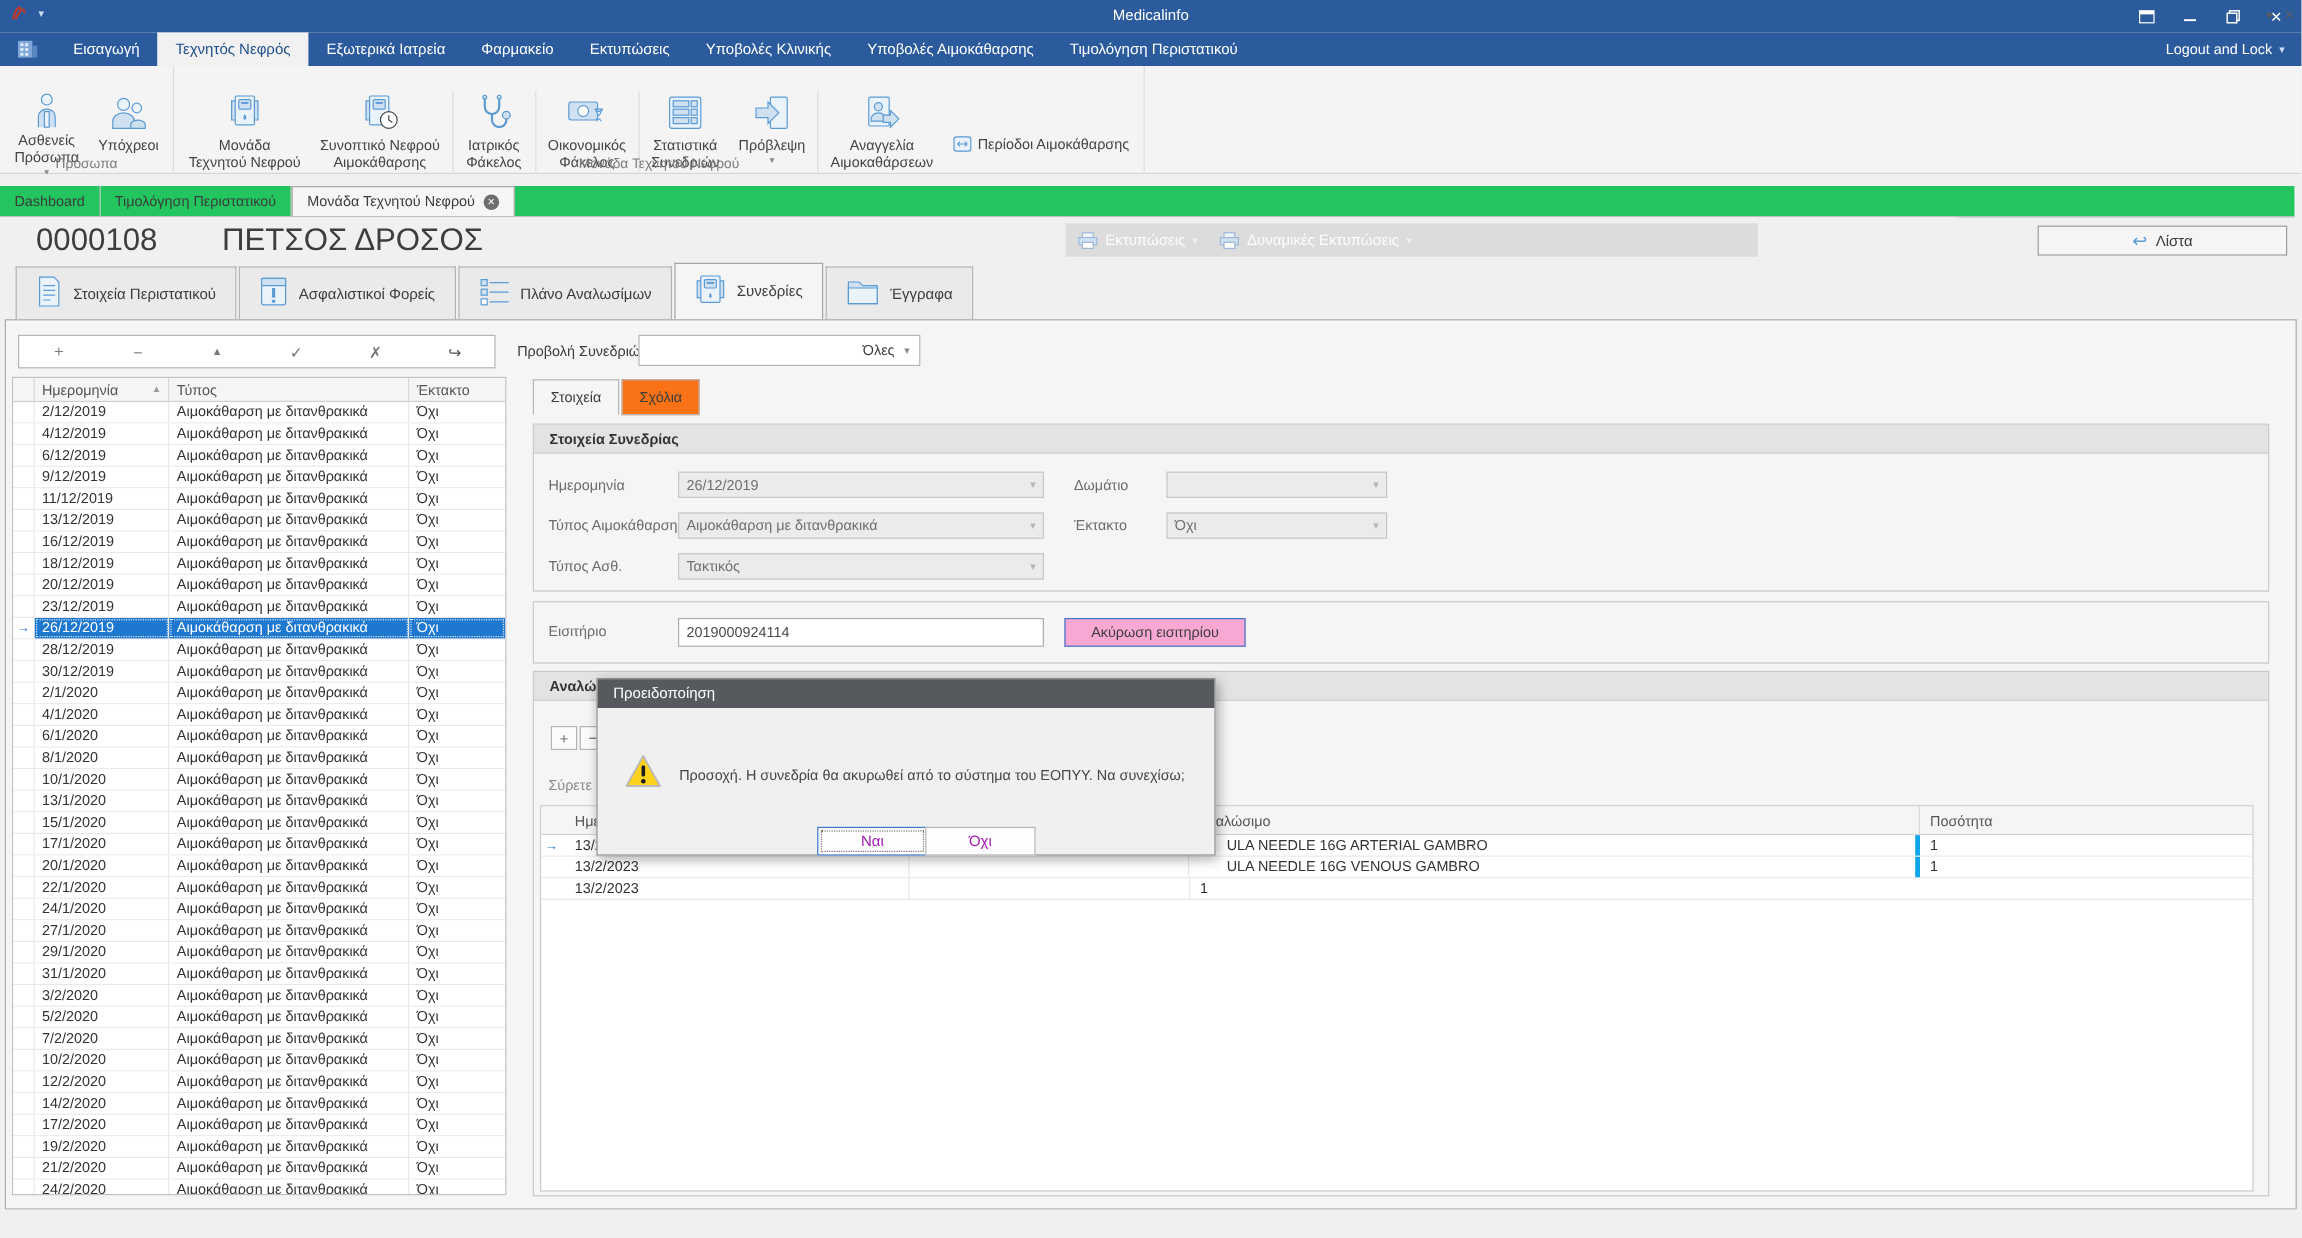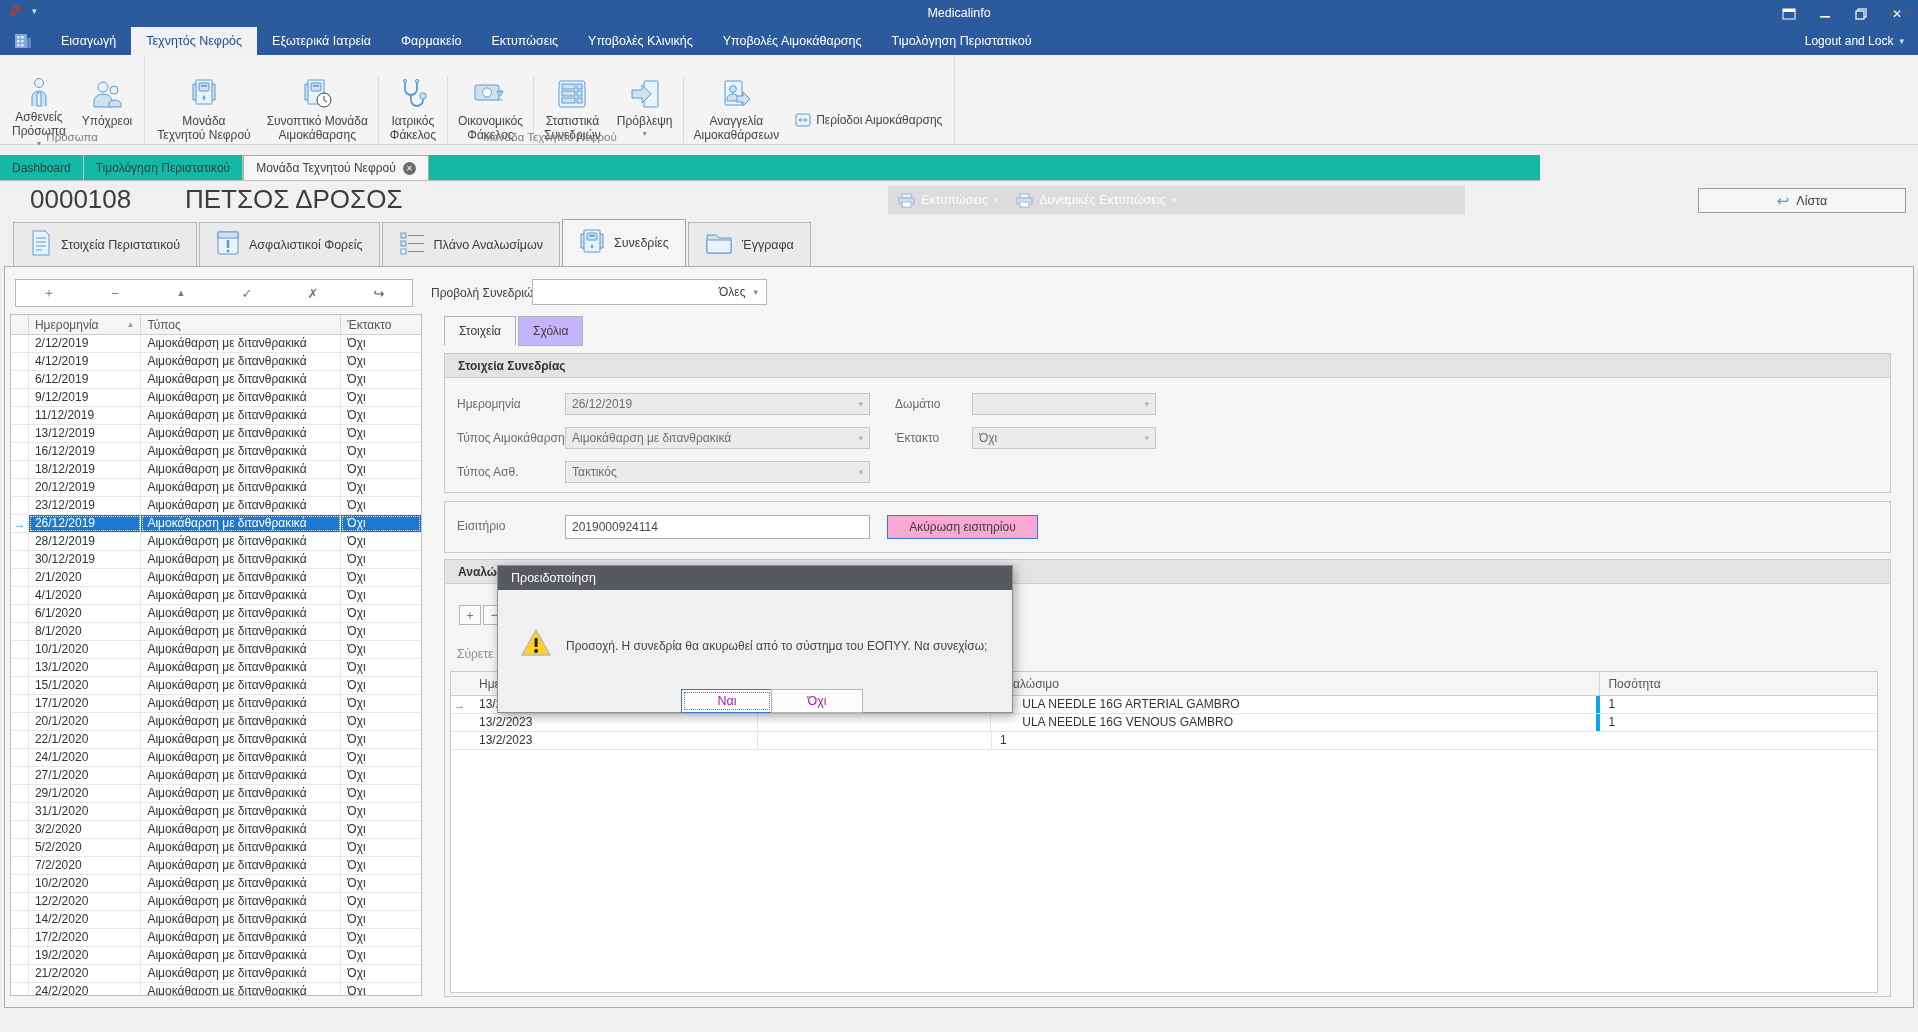--- a/index.html
+++ b/index.html
@@ -32,21 +32,21 @@
   .rb-item .rb-lbl { margin-top:3px; font-size:12px; color:#444; text-align:center; white-space:pre-line; line-height:14px; }
   .rb-item .rb-caret { font-size:8px; color:#8a8a8a; margin-top:1px; }
   .rb-item.small { flex-direction:row; align-self:flex-start; margin-top:36px; min-width:0; padding:2px 8px; align-items:center; gap:5px; }
   .rb-item.small .rb-ico { height:16px; }
   .rb-item.small .rb-lbl { margin-top:0; white-space:nowrap; }
   .rb-sep { width:1px; background:#dcdcdc; margin:2px 2px; }
   .rb-group-label { position:absolute; left:0; right:0; bottom:1px; text-align:center; color:#7d7d7d; font-size:11.5px; }
 
   
   .substrip { position:absolute; left:0; top:145px; width:1918px; height:10px; background:#f0f0f0; }
-  .docstrip { position:absolute; left:0; top:155px; width:1540px; height:26px; background:#14b8a6; border-bottom:1px solid #bdbdbd; display:flex; align-items:stretch; }
+  .docstrip { position:absolute; left:0; top:155px; width:1912px; height:26px; background:#22c55e; border-bottom:1px solid #bdbdbd; display:flex; align-items:stretch; }
   .doc-tab { padding:0 12px; display:flex; align-items:center; gap:7px; font-size:12px; color:#3c3c3c; border-right:1px solid #c2c2c2; cursor:default; }
   .doc-tab.active { background:#f6f6f6; border:1px solid #a9a9a9; border-bottom:none; }
   .doc-close { width:13px; height:13px; border-radius:50%; background:#6e6e6e; color:#fff; font-size:8px; line-height:13px; text-align:center; }
   .docstrip-icons { position:absolute; right:6px; top:0; height:26px; display:flex; align-items:center; gap:10px; color:#5c5c5c; font-size:10px; }
 
   
   .patientbar { position:absolute; left:0; top:181px; width:1630px; height:37px; background:#f0f0f0; }
   .patient-id { position:absolute; left:30px; top:3px; font-size:26px; color:#3d3d3d; }
   .patient-name { position:absolute; left:185px; top:3px; font-size:26px; color:#3d3d3d; }
   .print-strip { position:absolute; left:888px; top:5px; width:577px; height:28px; background:#dcdcdc; display:flex; align-items:center; gap:18px; padding:0 10px; }
@@ -77,21 +77,21 @@
   .sg-row .c { padding:1px 6px; border-right:1px solid #e8e8e8; overflow:hidden; white-space:nowrap; }
   .c.gut { width:18px; padding:1px 2px; color:#1f78d7; font-size:11px; display:flex; align-items:center; justify-content:center; }
   .c.date { width:113px; }
   .c.type { width:201px; }
   .c.extra { width:80px; border-right:none; }
   .sg-row.sel .date, .sg-row.sel .type, .sg-row.sel .extra { background:#1e78d0; color:#fff; outline:1px dotted rgba(255,255,255,.85); outline-offset:-2px; }
   .sort-ico { margin-left:auto; color:#9a9a9a; font-size:8px; }
 
   
   .detail-tabs { position:absolute; left:439px; top:49px; display:flex; }
-  .d-tab { height:30px; padding:0 14px; display:flex; align-items:center; font-size:12px; color:#3c3c3c; background:#c4b5fd; border:1px solid #b5b5b5; margin-right:2px; cursor:default; }
+  .d-tab { height:30px; padding:0 14px; display:flex; align-items:center; font-size:12px; color:#3c3c3c; background:#f97316; border:1px solid #b5b5b5; margin-right:2px; cursor:default; }
   .d-tab.active { background:#f5f5f5; border-bottom-color:#f5f5f5; }
 
   .groupbox { position:absolute; background:#f5f5f5; border:1px solid #c9c9c9; }
   .gb-head { height:24px; background:#e3e3e3; border-bottom:1px solid #cfcfcf; display:flex; align-items:center; padding:0 13px; font-weight:bold; color:#333; }
 
   .fld-label { position:absolute; color:#6b6b6b; }
   .combo { position:absolute; height:22px; background:#ebebeb; border:1px solid #c6c6c6; color:#6f6f6f; display:flex; align-items:center; padding:0 6px; }
   .combo .caret { margin-left:auto; color:#b5b5b5; font-size:9px; }
   .tinput { position:absolute; height:24px; background:#fff; border:1px solid #adadad; color:#4a4a4a; display:flex; align-items:center; padding:0 6px; }
   .cancel-btn { position:absolute; height:24px; background:#f9a8d4; border:1px solid #3c77c9; color:#3c3c3c; display:flex; align-items:center; justify-content:center; font-size:12px; }
@@ -239,21 +239,21 @@
             <span class="rb-ico">
               <svg width="32" height="32" viewBox="0 0 32 32">
                 <path d="M4 6 h4 v16 h-4 z" fill="#cfe0f1" stroke="#5b9bd5"></path>
                 <rect x="7" y="2" width="16" height="24" rx="1" fill="#eaf2fa" stroke="#5b9bd5"></rect>
                 <rect x="10" y="5" width="10" height="8" rx="1" fill="#cfe0f1" stroke="#5b9bd5"></rect>
                 <rect x="12" y="7" width="6" height="1.6" fill="#5b9bd5"></rect>
                 <circle cx="23" cy="22" r="7" fill="#fff" stroke="#444"></circle>
                 <path d="M23 18 v4 l3 2" stroke="#444" fill="none"></path>
               </svg>
             </span>
-            <span class="rb-lbl">Συνοπτικό Μονάδα
+            <span class="rb-lbl">Συνοπτικό Νεφρού
 Αιμοκάθαρσης</span>
           </div>
           <div class="rb-sep"></div>
           <div class="rb-item">
             <span class="rb-ico">
               <svg width="32" height="32" viewBox="0 0 32 32">
                 <path d="M8 3 v8 a6 6 0 0 0 12 0 V3" fill="none" stroke="#5b9bd5" stroke-width="1.8"></path>
                 <circle cx="8" cy="3" r="1.6" fill="#cfe0f1" stroke="#5b9bd5"></circle>
                 <circle cx="20" cy="3" r="1.6" fill="#cfe0f1" stroke="#5b9bd5"></circle>
                 <path d="M14 17 v5 a6 6 0 0 0 12 0 v-2" fill="none" stroke="#5b9bd5" stroke-width="1.8"></path>

